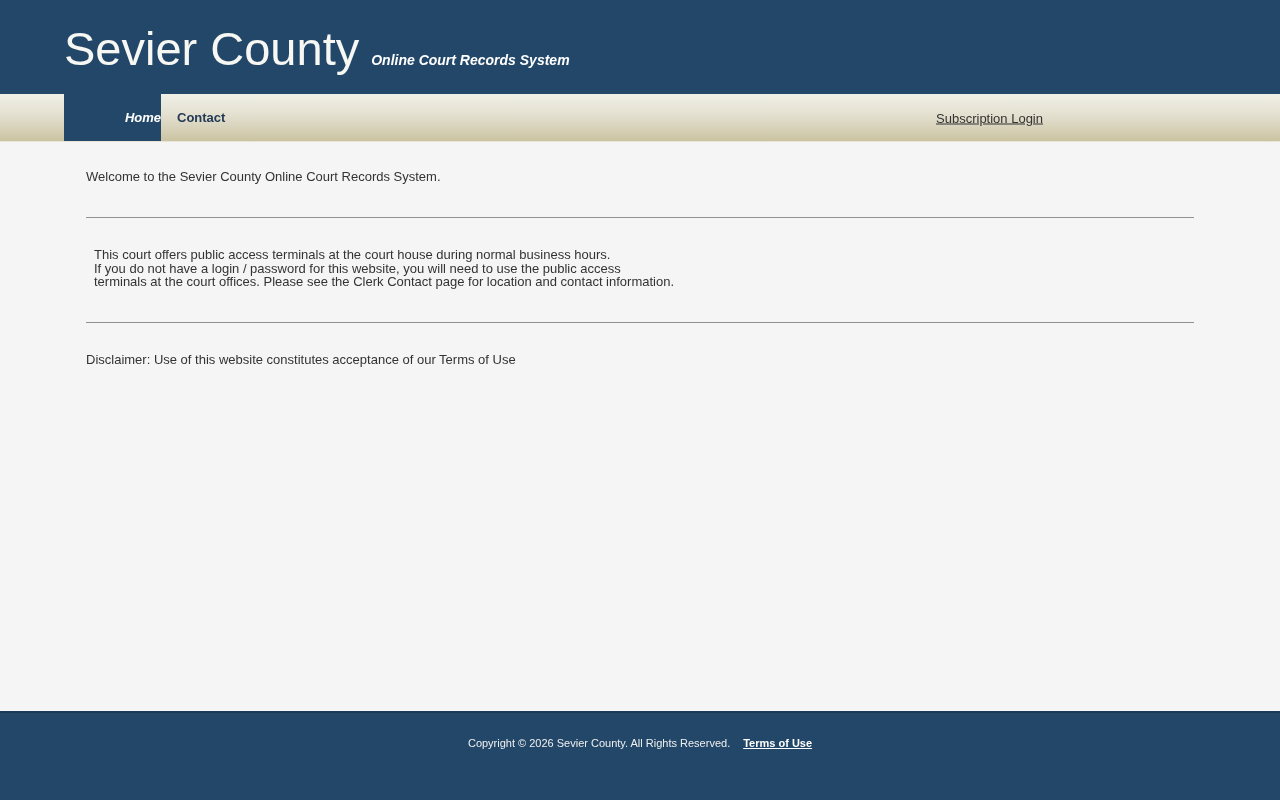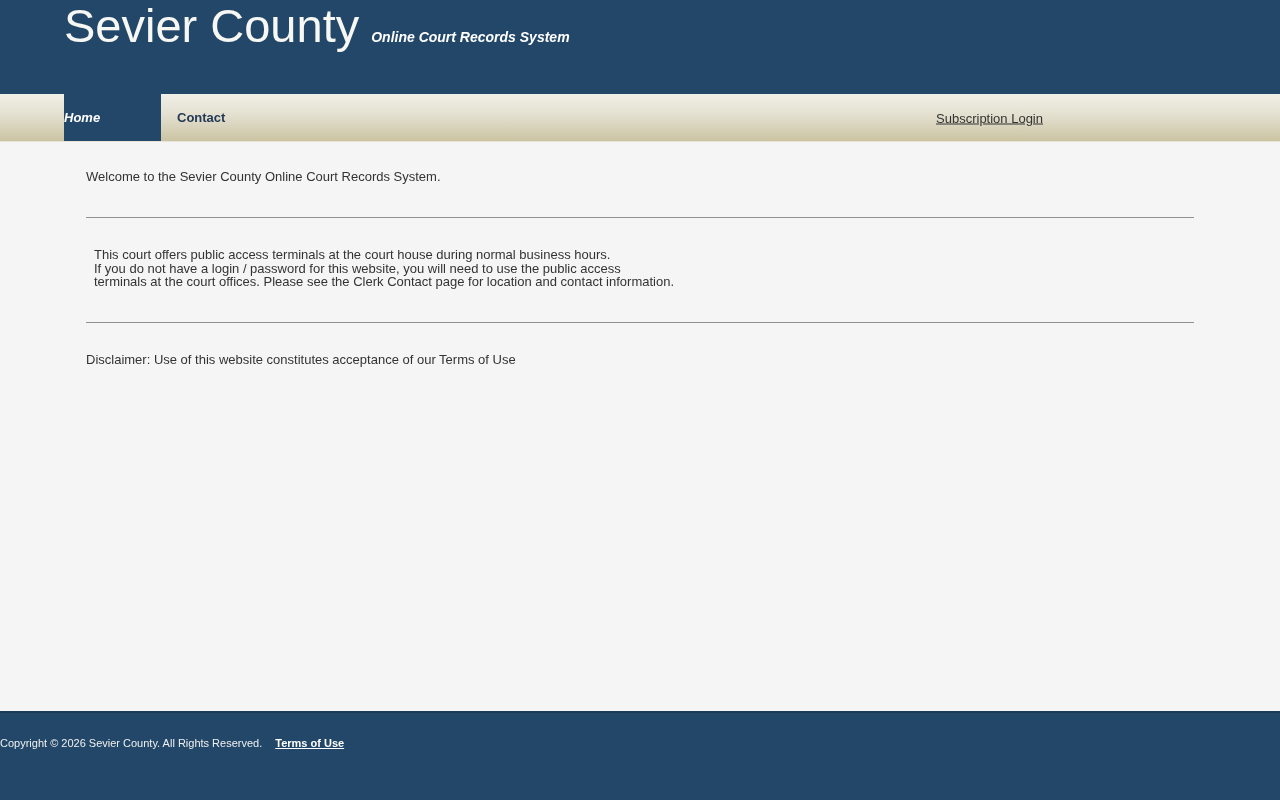--- a/index.html
+++ b/index.html
@@ -16,20 +16,21 @@
   
   .header {
     height: 94px;
     background: #224768;
   }
   .header-inner {
     width: 1152px;
     margin: 0 auto;
     display: flex;
     align-items: baseline;
+    padding-top: 23px;
   }
   .site-title {
     font-size: 47px;
     font-weight: normal;
     color: #f7f7f3;
     letter-spacing: 0px;
     line-height: 1.1;
   }
   .site-subtitle {
     font-size: 14px;
@@ -55,21 +56,21 @@
   .tab {
     height: 100%;
     display: flex;
     align-items: center;
     font-size: 13px;
     font-weight: bold;
     cursor: pointer;
   }
   .tab-home {
     width: 97px;
-    justify-content: flex-start;
+    justify-content: flex-end;
     background: #224768;
     color: #ffffff;
     font-style: italic;
   }
   .tab-contact {
     padding: 0 16px;
     color: #243a55;
   }
   .login-link {
     position: absolute;
@@ -110,20 +111,21 @@
   
   .footer {
     position: absolute;
     left: 0;
     bottom: 0;
     width: 1280px;
     height: 89px;
     background: #224768;
     border-top: 2px solid #1b3a58;
     display: flex;
+    justify-content: center;
     align-items: flex-start;
     padding-top: 24px;
     gap: 13px;
     font-size: 11px;
     color: #f0f0f0;
   }
   .footer a {
     color: #ffffff;
     font-weight: bold;
     text-decoration: underline;

